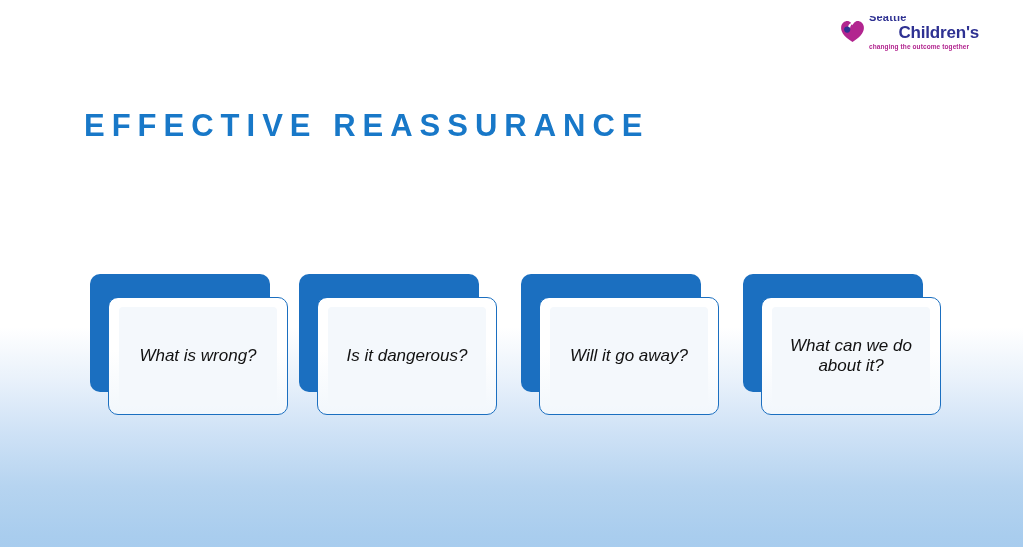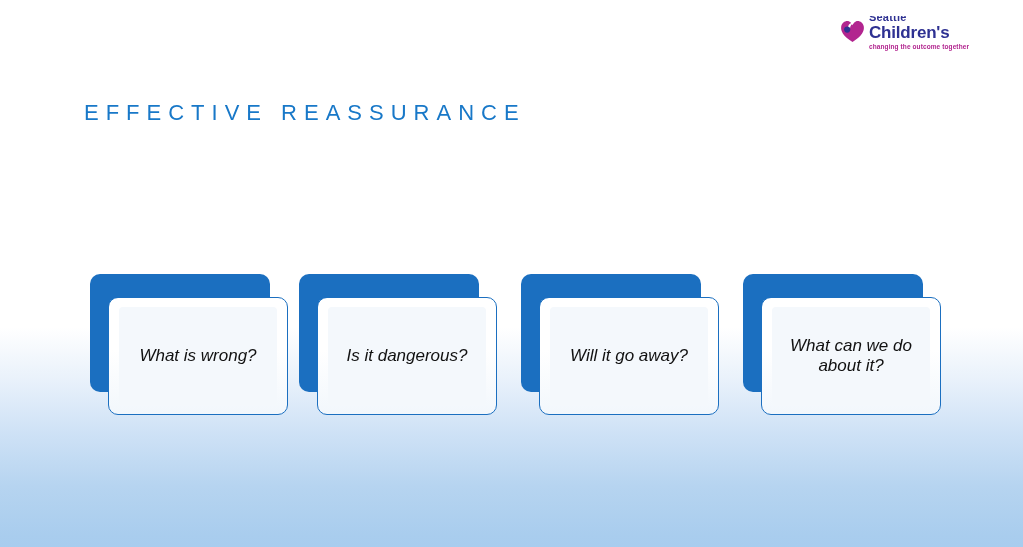--- a/index.html
+++ b/index.html
@@ -58,37 +58,38 @@
     letter-spacing: .2px;
     display: block;
   }
   .logo-line2 {
     font-size: 17px;
     color: #2e3192;
     font-weight: bold;
     letter-spacing: -.2px;
     display: block;
     margin-top: 1px;
+    text-align: right;
   }
   .logo-tag {
     font-size: 6.5px;
     color: #b2258f;
     display: block;
     margin-top: 3px;
     letter-spacing: .1px;
     font-weight: bold;
   }
 
   
   .title {
     position: absolute;
     left: 84px;
-    top: 84px;
-    font-size: 22px;
-    font-weight: normal;
+    top: 92px;
+    font-size: 31px;
+    font-weight: bold;
     color: #1878c8;
     letter-spacing: 7px;
     white-space: nowrap;
   }
 
   
   .cards {
     position: absolute;
     left: 78px;
     top: 258px;

